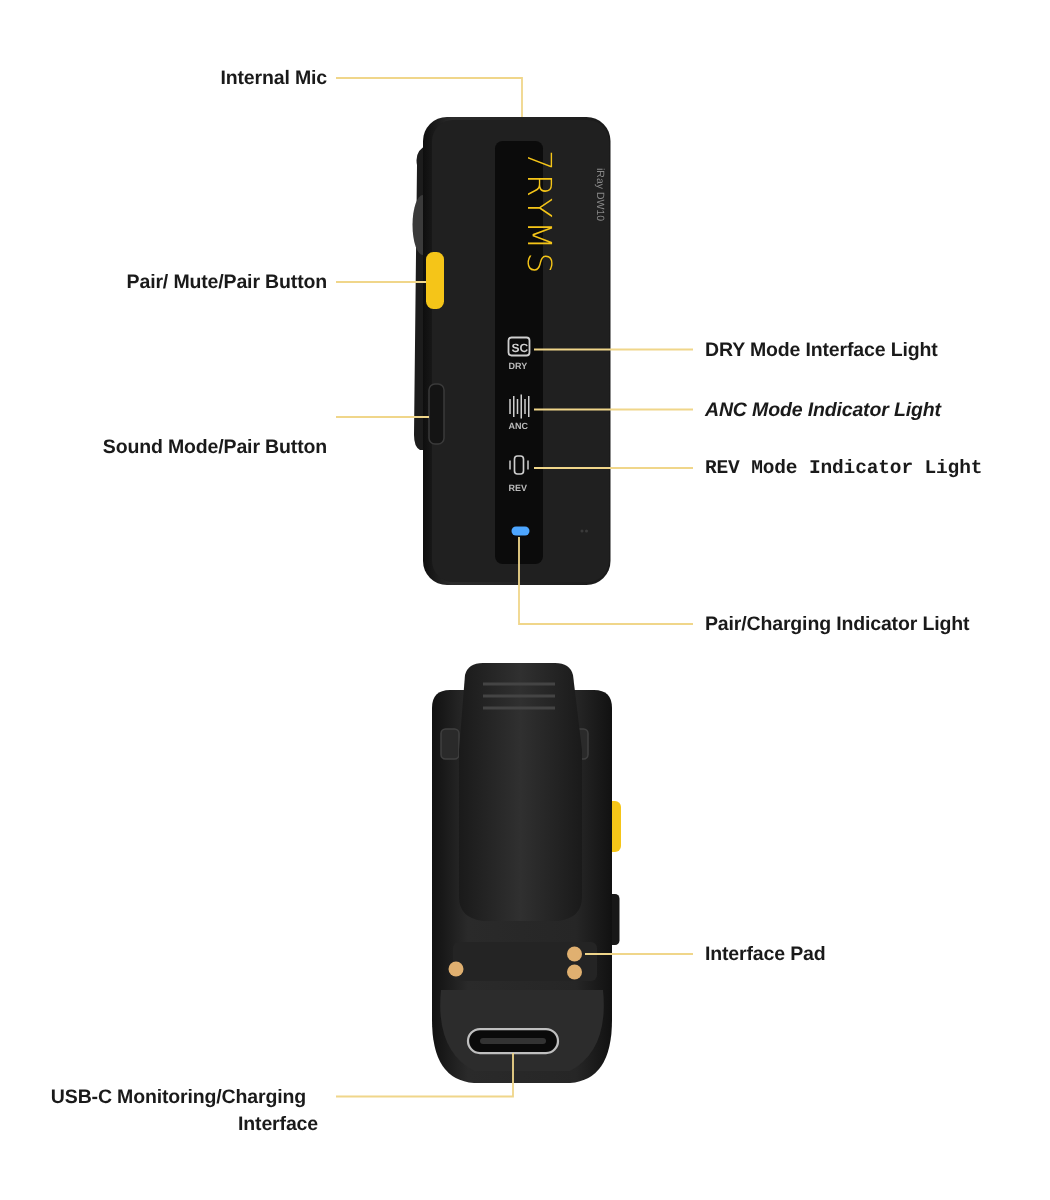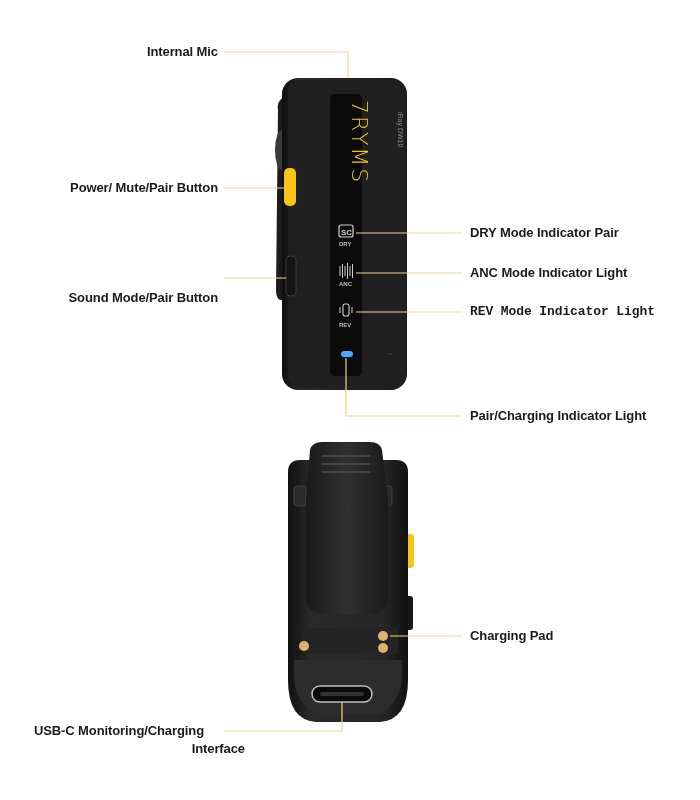--- a/index.html
+++ b/index.html
@@ -116,24 +116,24 @@
     <line x1="356" y1="233" x2="462" y2="233"></line>
     <line x1="356" y1="273" x2="462" y2="273"></line>
     <line x1="356" y1="312" x2="462" y2="312"></line>
     <polyline points="346,358 346,416 462,416"></polyline>
     <line x1="390" y1="636" x2="462" y2="636"></line>
     <polyline points="342,702 342,731 224,731"></polyline>
   </g>
 </svg>
 
 <div class="label right" style="right:482px; top:44px;">Internal Mic</div>
-<div class="label right" style="right:482px; top:180px;">Power/ Mute/Pair Button</div>
+<div class="label right" style="right:482px; top:180px;">Pair/ Mute/Pair Button</div>
 <div class="label right" style="right:482px; top:270px;margin-top:20px;">Sound Mode/Pair Button</div>
 
-<div class="label" style="left:470px; top:225px;">DRY Mode Indicator Pair</div>
-<div class="label" style="left:470px; top:265px;">ANC Mode Indicator Light</div>
+<div class="label" style="left:470px; top:225px;">DRY Mode Interface Light</div>
+<div class="label" style="left:470px; top:265px;font-style:italic;">ANC Mode Indicator Light</div>
 <div class="label" style="left:470px; top:304px;font-family:Liberation Mono, monospace;">REV Mode Indicator Light</div>
 <div class="label" style="left:470px; top:408px;">Pair/Charging Indicator Light</div>
 
-<div class="label" style="left:470px; top:628px;">Charging Pad</div>
+<div class="label" style="left:470px; top:628px;">Interface Pad</div>
 
 <div class="label right" style="right:496px; top:723px;">USB-C Monitoring/Charging</div>
-<div class="label right" style="right:455px; top:741px;">Interface</div>
+<div class="label right" style="right:488px; top:741px;">Interface</div>
 
 </body></html>

